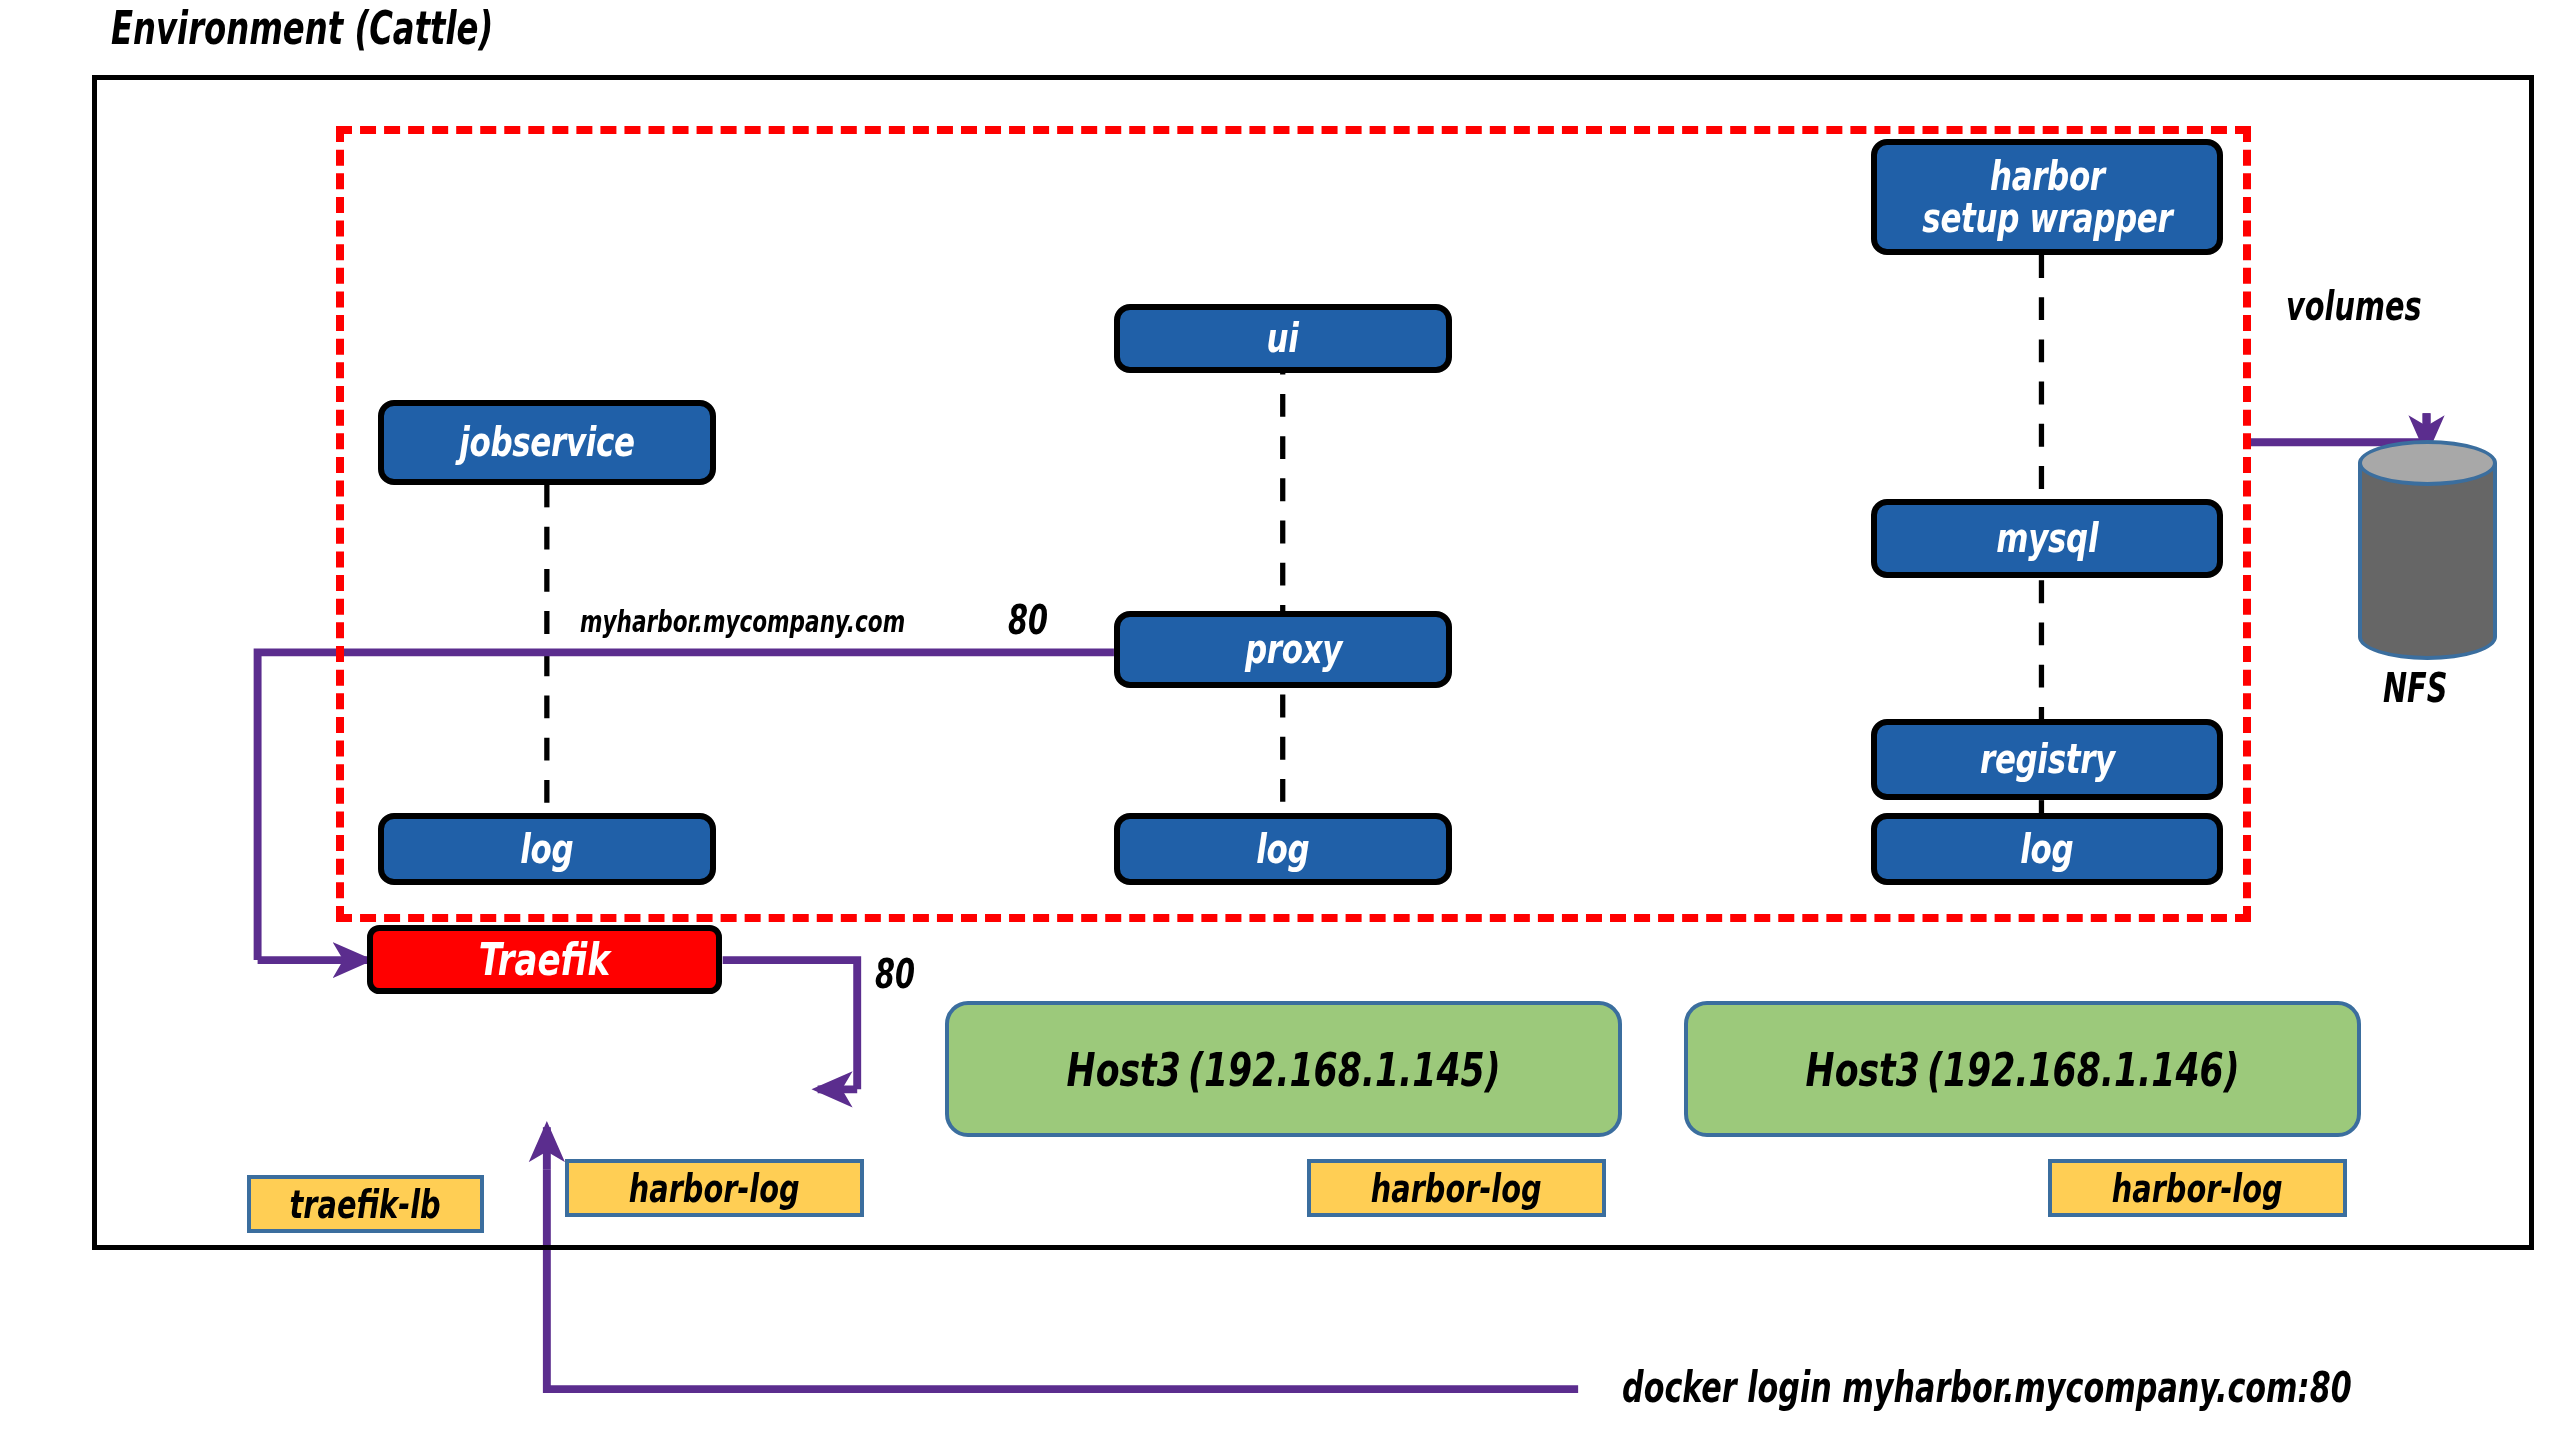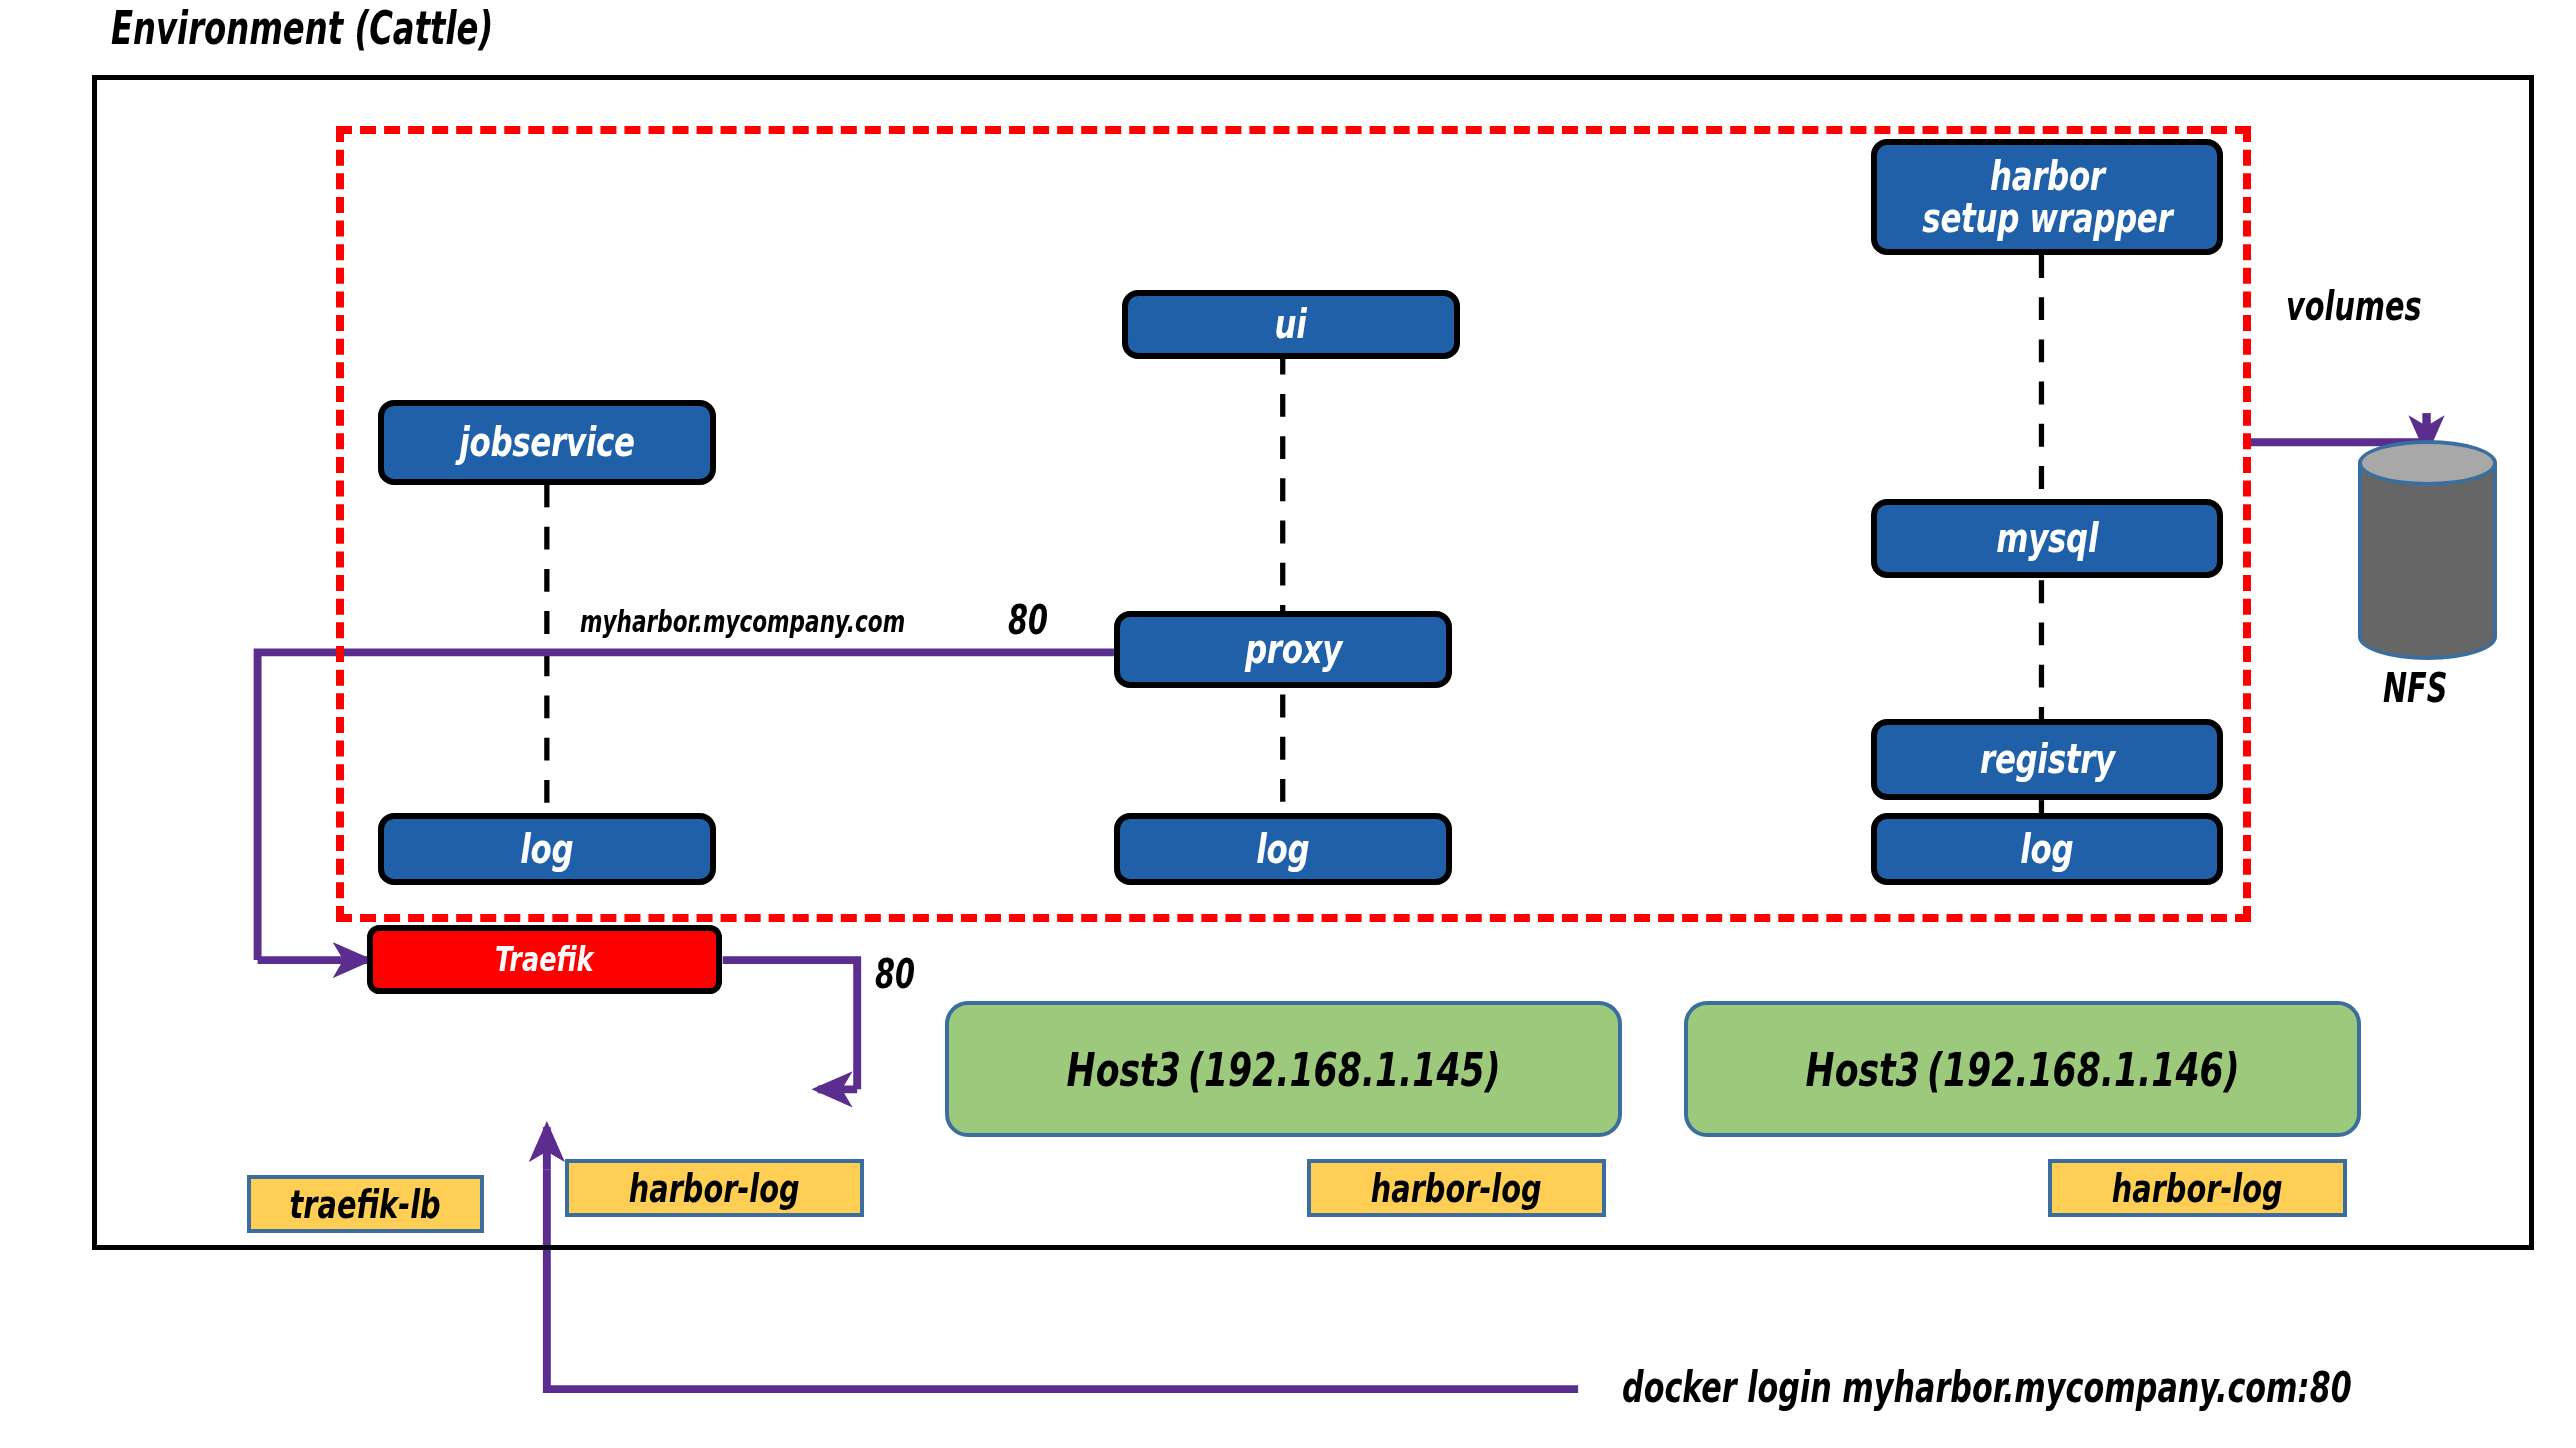--- a/index.html
+++ b/index.html
@@ -94,21 +94,21 @@
     background: #ff0000;
     border: 6.2px solid #000000;
     border-radius: 12.3px;
     box-sizing: border-box;
     display: flex;
     align-items: center;
     justify-content: center;
     color: #ffffff;
     font-style: italic;
     font-weight: bold;
-    font-size: 33px;
+    font-size: 44px;
   }
   .traefik-box .txt { transform: scaleX(0.86); }
 
   
   .host {
     position: absolute;
     background: #9cc97b;
     border: 4.4px solid #3b6e9e;
     border-radius: 23px;
     box-sizing: border-box;
@@ -240,21 +240,21 @@
   <div class="stack-frame"></div>
 
   <div class="svc" style="left:378px; top:400px; width:338px; height:85px;">
     <span class="txt">jobservice</span>
   </div>
 
   <div class="svc" style="left:378px; top:813px; width:338px; height:72px;">
     <span class="txt">log</span>
   </div>
 
-  <div class="svc" style="left:1114px; top:290px; width:338px; height:69px;margin-left:8px;">
+  <div class="svc" style="left:1114px; top:304px; width:338px; height:69px;">
     <span class="txt">ui</span>
   </div>
 
   <div class="svc" style="left:1114px; top:611px; width:338px; height:77px;padding-left:20px;">
     <span class="txt">proxy</span>
   </div>
 
   <div class="svc" style="left:1114px; top:813px; width:338px; height:72px;">
     <span class="txt">log</span>
   </div>

